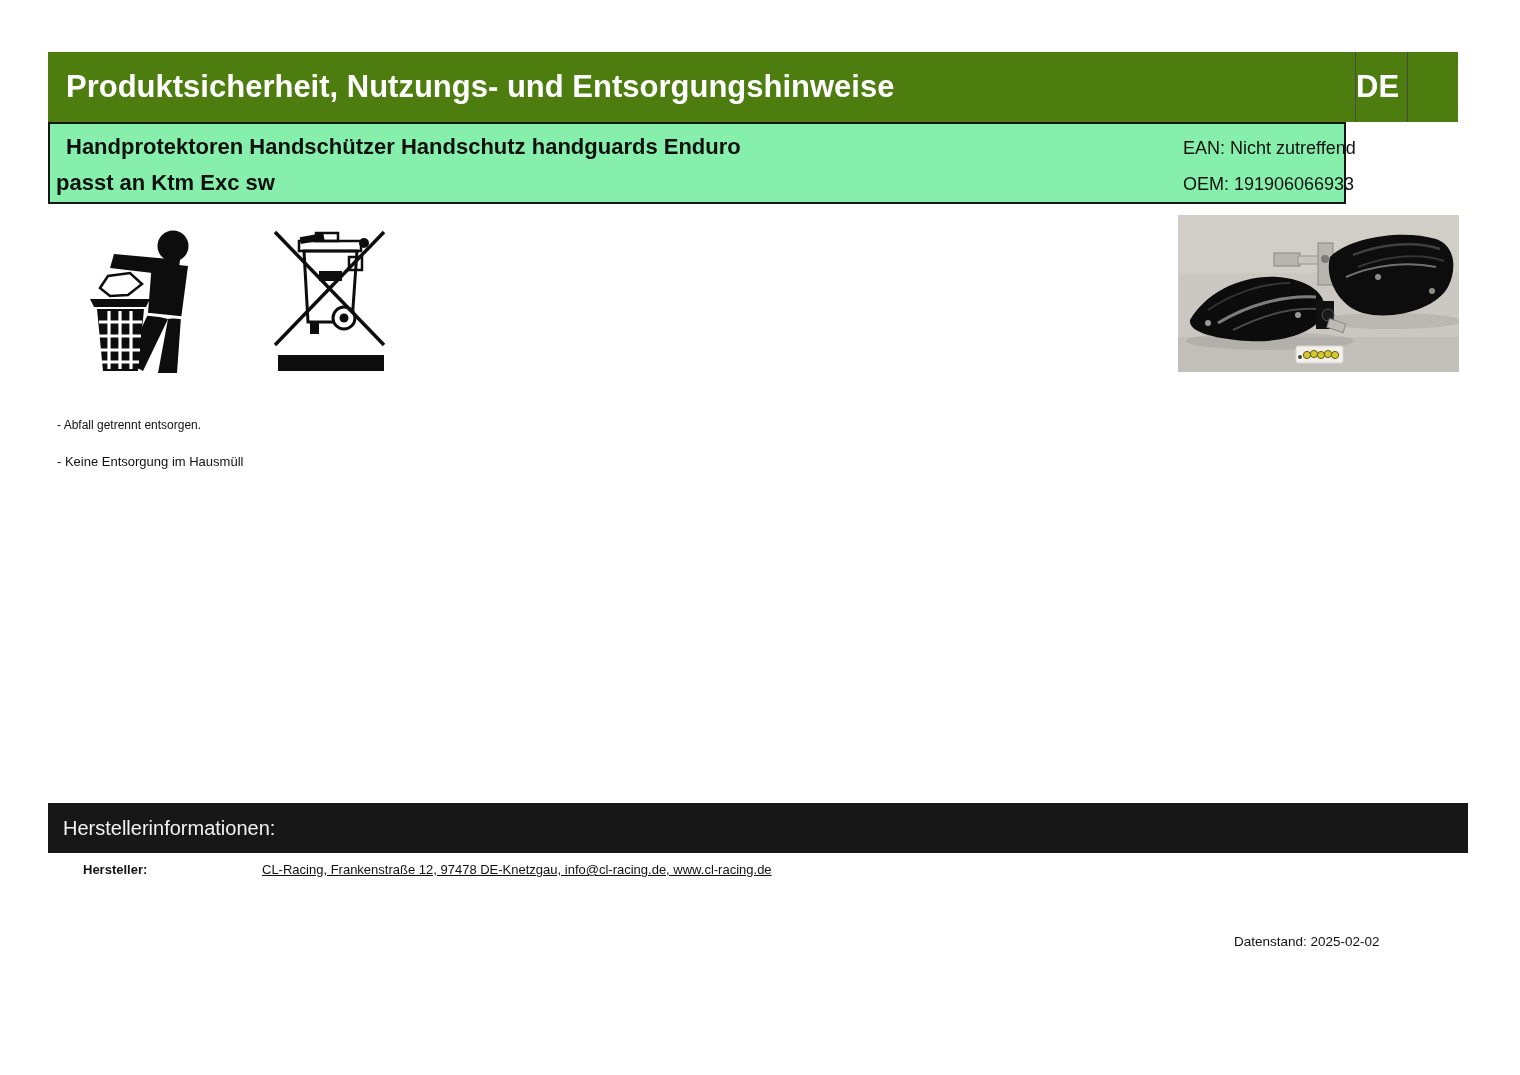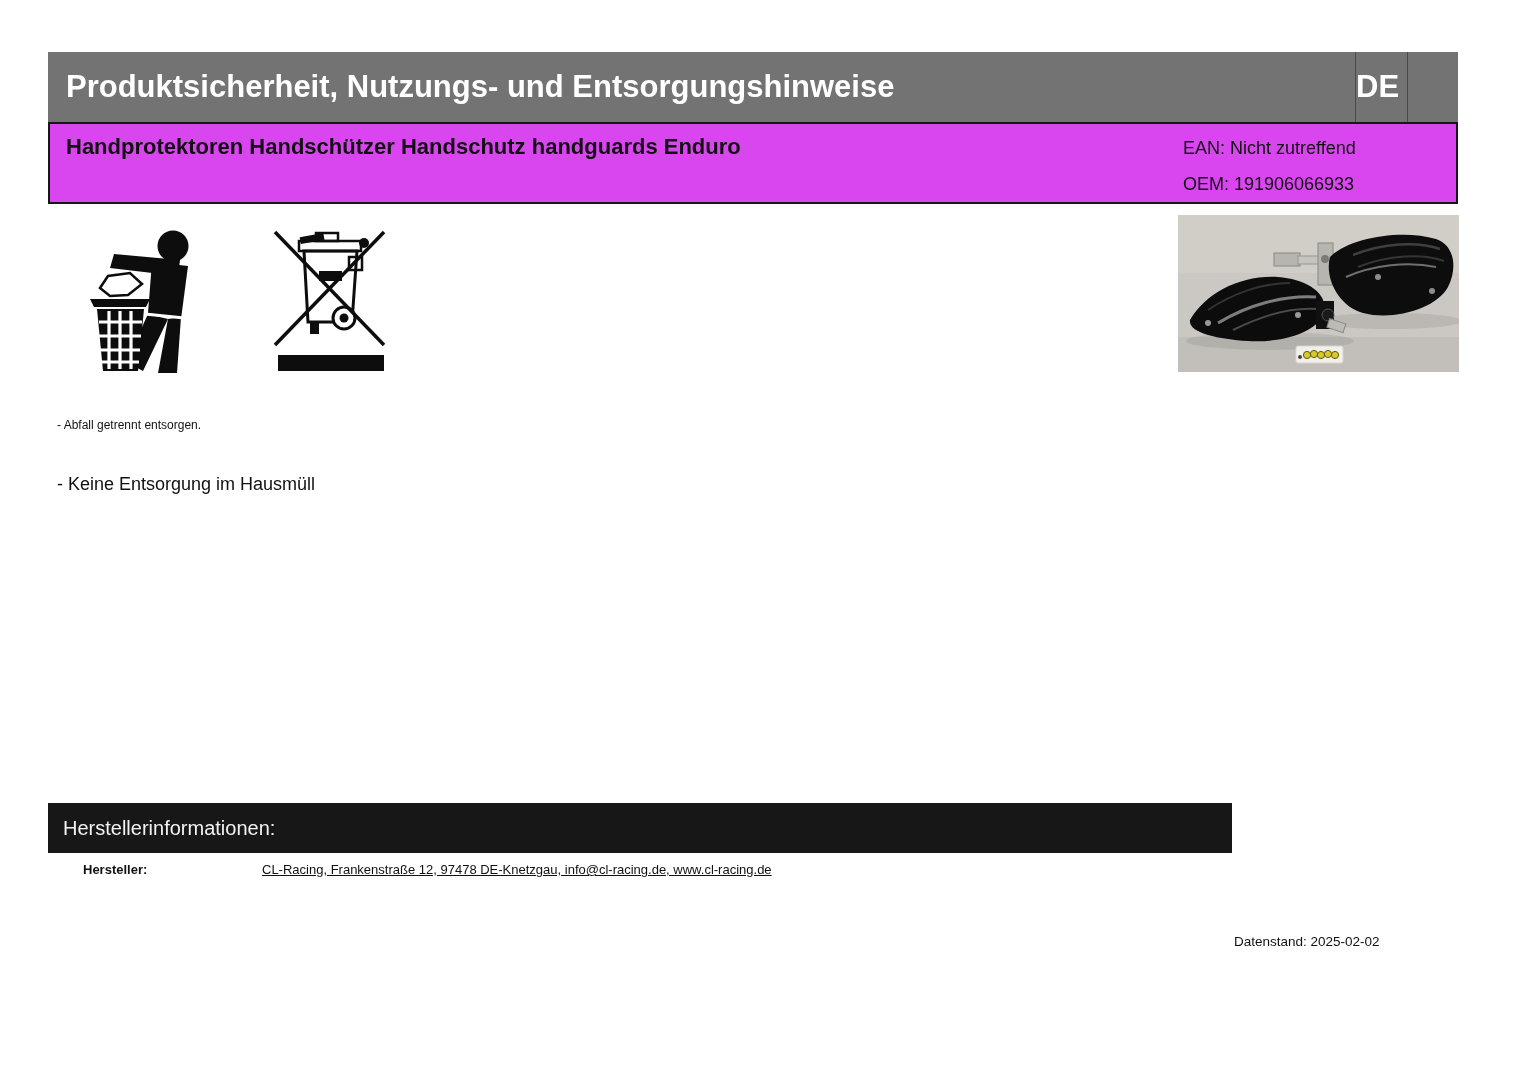--- a/index.html
+++ b/index.html
@@ -2,69 +2,70 @@
 <html><head>
 <meta charset="utf-8">
 <style>
   * { margin:0; padding:0; box-sizing:border-box; }
   html,body { width:1520px; height:1075px; background:#ffffff; overflow:hidden;
               font-family:"Liberation Sans", sans-serif; color:#111; }
   .page { position:relative; width:1520px; height:1075px; background:#fff; }
 
   
   .header-bar { position:absolute; left:48px; top:52px; width:1410px; height:70px;
-                background:#737373; }
+                background:#4d7c0f; }
   .header-title { position:absolute; left:18px; top:0; line-height:70px;
                   font-size:31px; font-weight:700; color:#fff; white-space:nowrap; }
   .lang-badge { position:absolute; left:1307px; top:0; width:53px; height:70px;
                 border-left:1px solid #4a4a4a; border-right:1px solid #4a4a4a;
                 line-height:70px; font-size:31px; font-weight:700;
                 color:#fff; }
 
   
-  .subtitle-bar { position:absolute; left:48px; top:122px; width:1410px; height:82px;
-                  background:#d946ef; border:2px solid #171717; }
+  .subtitle-bar { position:absolute; left:48px; top:122px; width:1298px; height:82px;
+                  background:#86efac; border:2px solid #171717; }
   .pt-line1 { margin:5px 0 0 16px; font-size:22px; font-weight:700; line-height:36px; white-space:nowrap; }
   .pt-line2 { margin:0 0 0 6px;  font-size:22px; font-weight:700; line-height:36px; white-space:nowrap; }
   .codes { position:absolute; left:1133px; top:6px; }
   .codes div { font-size:18px; font-weight:400; line-height:36px; white-space:nowrap; }
 
   
   .tidyman-wrap { position:absolute; left:88px;  top:226px; width:122px; height:148px; }
   .weee-wrap    { position:absolute; left:272px; top:229px; width:117px; height:143px; }
 
   
   .photo-wrap { position:absolute; left:1178px; top:215px; width:281px; height:157px; }
 
   
   .note-1 { position:absolute; left:57px; top:413px; font-size:12px; line-height:24px; }
-  .note-2 { position:absolute; left:57px; top:472px; font-size:18px; line-height:24px; }
+  .note-2 { position:absolute; left:57px; top:450px; font-size:13px; line-height:24px; }
 
   
-  .mfr-bar { position:absolute; left:48px; top:803px; width:1184px; height:50px;
+  .mfr-bar { position:absolute; left:48px; top:803px; width:1420px; height:50px;
              background:#171717; }
   .mfr-bar span { position:absolute; left:15px; top:0; line-height:50px; font-size:20px;
                   color:#f2f2f2; font-weight:400; white-space:nowrap; }
   .mfr-label { position:absolute; left:83px; top:862px; font-size:13px; font-weight:700; }
   .mfr-value { position:absolute; left:262px; top:862px; font-size:13px;text-decoration:underline; }
 
   .data-status { position:absolute; left:1234px; top:934px; font-size:13.5px; }
 </style>
 </head>
 <body>
 
 <div class="page">
 
   <div class="header-bar">
     <span class="header-title">Produktsicherheit, Nutzungs- und Entsorgungshinweise</span>
     <span class="lang-badge">DE</span>
   </div>
 
   <div class="subtitle-bar">
     <div class="pt-line1">Handprotektoren Handschützer Handschutz handguards Enduro</div>
+    <div class="pt-line2">passt an Ktm Exc sw</div>
     <div class="codes">
       <div>EAN: Nicht zutreffend</div>
       <div>OEM: 191906066933</div>
     </div>
   </div>
 
   <div class="tidyman-wrap">
     <svg width="122" height="148" viewBox="0 0 122 148" xmlns="http://www.w3.org/2000/svg">
       <g fill="#0d0d0d">
         <circle cx="85" cy="20" r="15.5"></circle>

